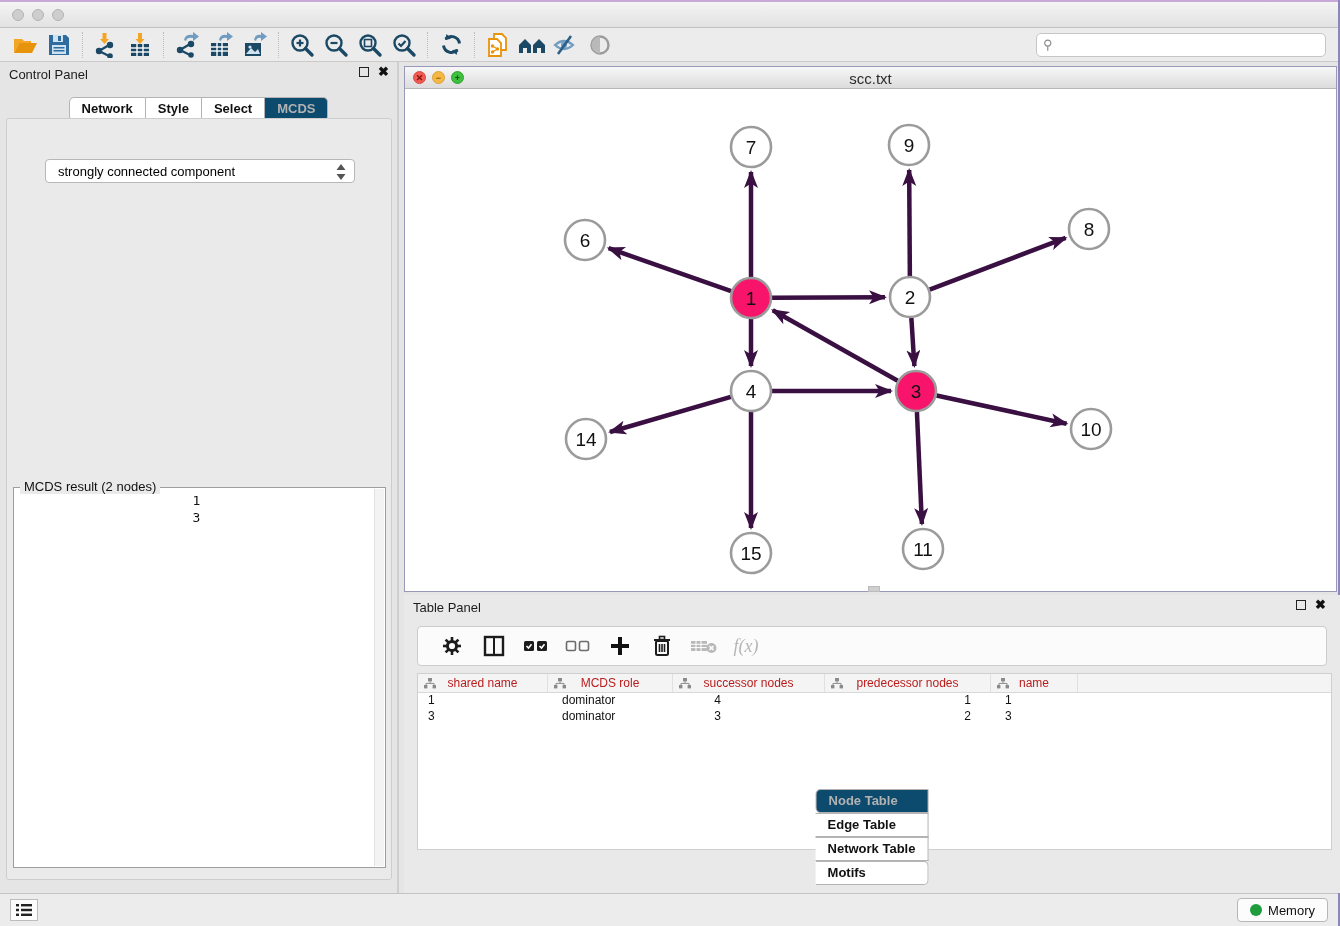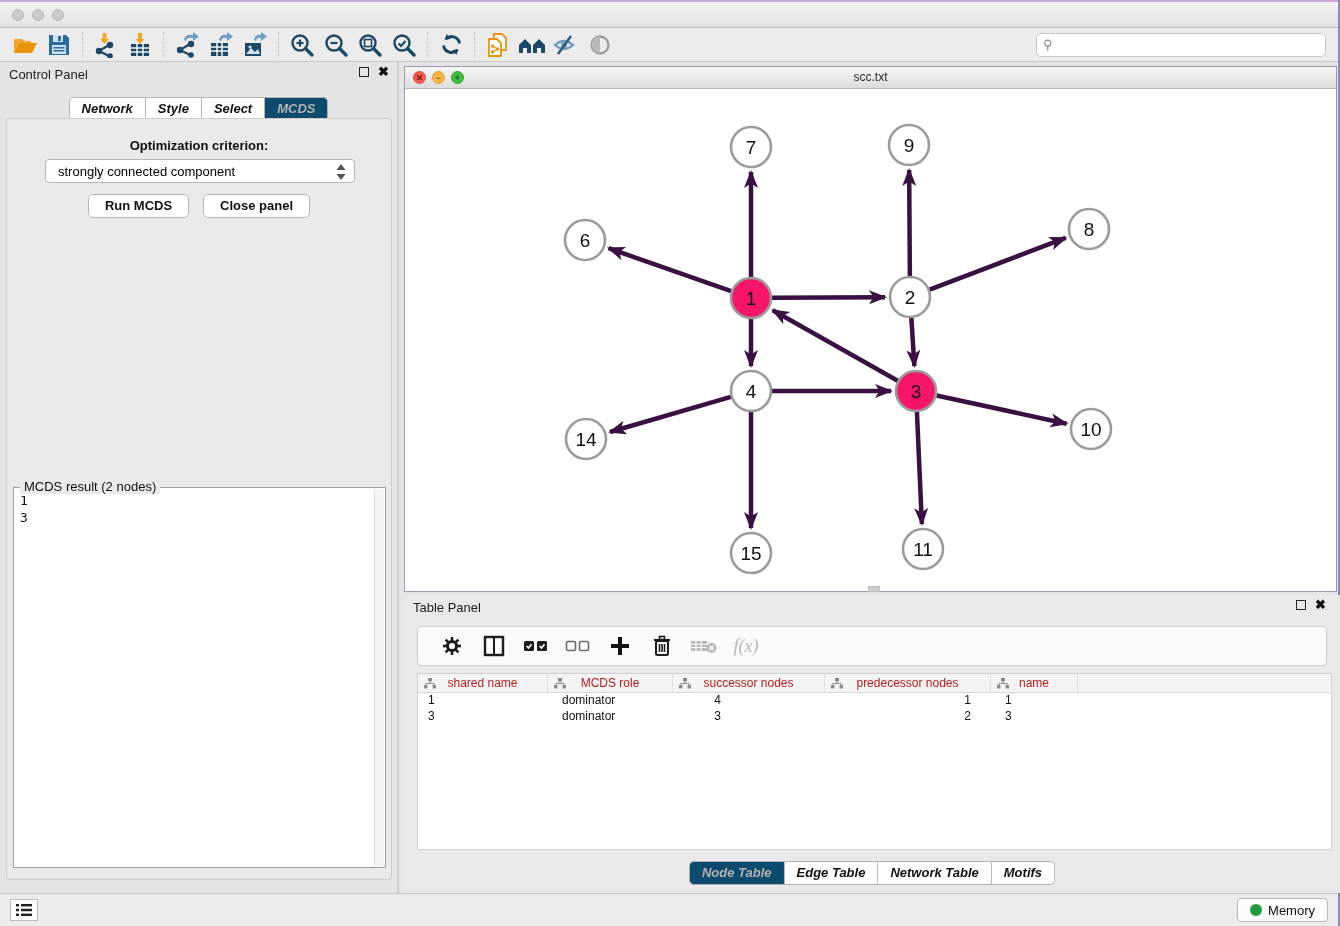--- a/index.html
+++ b/index.html
@@ -27,48 +27,48 @@
   
   #control-panel { position:absolute; top:62px; left:0; width:399px; height:831px; background:#e5e5e5; border-right:2px solid #cfcfcf; }
   .panel-head { position:absolute; top:0; left:0; width:100%; height:26px; }
   .panel-title { position:absolute; left:9px; top:5px; font-size:13px; color:#1c1c1c; }
   .panel-icons { position:absolute; right:8px; top:5px; display:flex; gap:9px; align-items:center; }
   .float-box { width:10px; height:10px; border:1.5px solid #222; display:inline-block; }
   .close-x { font-size:13px; font-weight:bold; color:#111; line-height:10px; }
 
   .tabgroup { display:flex; }
   .tab { border:1px solid #b3b3b3; border-left:none; background:#fff; color:#111;
-    font-size:13px; font-weight:600; padding:3px 12px 4px; cursor:default; white-space:nowrap;font-style:italic; }
+    font-size:13px; font-weight:600; padding:3px 12px 4px; cursor:default; white-space:nowrap; }
   .tab:first-child { border-left:1px solid #b3b3b3; border-radius:5px 0 0 5px; }
   .tab:last-child { border-radius:0 5px 5px 0; }
   .tab.sel { background:#0c4a6e; color:#b2b2b2; }
   #cp-tabs { position:absolute; top:35px; left:50%; transform:translateX(-50%); }
 
   #cp-body { position:absolute; top:56px; left:6px; width:386px; height:762px;
     background:#eaeaea; border:1px solid #cdcdcd; border-radius:3px; }
   #opt-label { position:absolute; top:19px; width:100%; text-align:center; font-size:13px; font-weight:600; color:#111; }
   #criterion-select { position:absolute; top:40px; left:38px; width:310px; height:24px; background:#fff;
     border:1px solid #b7b7b7; border-radius:4px; font-size:13px; display:flex; align-items:center; padding-left:12px; }
   #criterion-arrows { position:absolute; right:7px; top:3px; }
   .cp-btnrow { position:absolute; top:75px; width:100%; display:flex; justify-content:center; gap:14px; }
   .pushbtn { background:#fff; border:1px solid #b7b7b7; border-radius:5px; font-size:13px; font-weight:600;
     color:#111; padding:3px 16px 4px; font-family:"Liberation Sans",sans-serif; }
   #mcds-result { position:absolute; left:6px; top:368px; width:373px; height:381px;
-    border:1px solid #9e9e9e; background:#fff; }
+    border:1px solid #9e9e9e; background:#fff;text-align:center; }
   #mcds-legend { position:absolute; top:-9px; left:6px; background:#eaeaea; padding:0 4px; font-size:13px; color:#111; }
   #mcds-lines { position:absolute; inset:4px 12px 2px 6px; font-family:"DejaVu Sans Mono", monospace;
     font-size:13px; line-height:17px; color:#111; white-space:pre; }
   #mcds-scroll { position:absolute; right:1px; top:1px; bottom:1px; width:10px; background:#f3f3f3; border-left:1px solid #e0e0e0; }
 
   
   #network-window { position:absolute; left:404px; top:66px; width:933px; height:526px;
     border:1px solid #9898b8; background:#fff; }
   #nw-titlebar { position:absolute; top:0; left:0; width:100%; height:22px;
     background:linear-gradient(#f7f7f7,#dcdcdc); border-bottom:1px solid #b8b8b8; }
-  #nw-title { position:absolute; width:100%; top:3px; text-align:center; font-size:12px; color:#2c2c2c; }
+  #nw-title { position:absolute; width:100%; top:3px; text-align:center; font-size:15px; color:#2c2c2c; }
   .dot { position:absolute; top:4px; width:13px; height:13px; border-radius:50%; font-size:9px; font-weight:bold;
     text-align:center; line-height:13px; }
   .dot-red { background:#f25a52; border:1px solid #d64b43; color:#7c0f0a; }
   .dot-yel { background:#f6b844; border:1px solid #dba138; color:#8a5d08; }
   .dot-grn { background:#3fbf3f; border:1px solid #2fa32f; color:#0c5c0c; }
   #graph-svg { position:absolute; top:22px; left:0; }
   #nw-resize-handle { position:absolute; left:463px; bottom:-1px; width:12px; height:6px; background:#cfcfcf; border:1px solid #bbb; }
 
   
   #table-panel { position:absolute; left:404px; top:595px; width:936px; height:298px; background:#e9e9e9; }
@@ -76,21 +76,21 @@
     border:1px solid #cccccc; border-radius:4px; display:flex; align-items:center; padding-left:20px; gap:14px; }
   .tpi { width:28px; height:26px; display:flex; align-items:center; justify-content:center; }
   #fx-icon { font-family:"Liberation Serif", serif; font-style:italic; font-size:18px; color:#b5b5b5; }
   #node-table { position:absolute; left:13px; top:78px; right:8px; height:177px; background:#fff; border:1px solid #cfcfcf; }
   #thead-row { display:flex; height:19px; background:#f4f4f4; border-bottom:1px solid #d8d8d8; }
   .th { display:flex; align-items:center; border-right:1px solid #e0e0e0; font-size:12px; color:#b91c1c; position:relative;text-decoration:underline; }
   .th .hier { margin-left:6px; }
   .th .lbl { position:absolute; left:0; right:0; text-align:center; }
   .tr { display:flex; height:16px; font-size:12px; color:#111; }
   .td { overflow:hidden; white-space:nowrap; }
-  #tp-tabs { position:absolute; bottom:8px; left:50%; transform:translateX(-50%); }
+  #tp-tabs { position:absolute; bottom:8px; left:50%; transform:translateX(-50%);flex-direction:column; }
 
   
   #statusbar { position:absolute; top:893px; left:0; width:100%; height:33px;
     background:#ececec; border-top:1px solid #c4c4c4; }
   #list-button { position:absolute; left:10px; top:5px; width:28px; height:22px; background:#fcfcfc;
     border:1px solid #bcbcbc; display:flex; align-items:center; justify-content:center; }
   #memory-button { position:absolute; right:10px; top:4px; height:24px; background:#fcfcfc;
     border:1px solid #b7b7b7; border-radius:4px; display:flex; align-items:center; gap:6px;
     padding:8px 12px; font-size:13px; color:#111; }
   #memory-dot { width:12px; height:12px; border-radius:50%; background:#1f9d3c; }
@@ -281,31 +281,26 @@
         <span class="close-x">✖</span>
       </span>
     </div>
     <div id="cp-tabs" class="tabgroup">
         <div class="tab">Network</div>
         <div class="tab">Style</div>
         <div class="tab">Select</div>
         <div class="tab sel">MCDS</div>
       </div>
     <div id="cp-body">
-      <div id="opt-label">Optimization criterion:</div>
       <div id="criterion-select">
         <span>strongly connected component</span>
         <svg id="criterion-arrows" width="12" height="18" viewBox="0 0 12 18">
           <path d="M6 1 L10.5 7 H1.5 z" fill="#555"></path>
           <path d="M6 17 L10.5 11 H1.5 z" fill="#555"></path>
         </svg>
-      </div>
-      <div class="cp-btnrow">
-        <button class="pushbtn">Run MCDS</button>
-        <button class="pushbtn">Close panel</button>
       </div>
       <div id="mcds-result">
         <span id="mcds-legend">MCDS result (2 nodes)</span>
         <div id="mcds-lines">1
 3</div>
         <div id="mcds-scroll"></div>
       </div>
     </div>
   </div>
 

